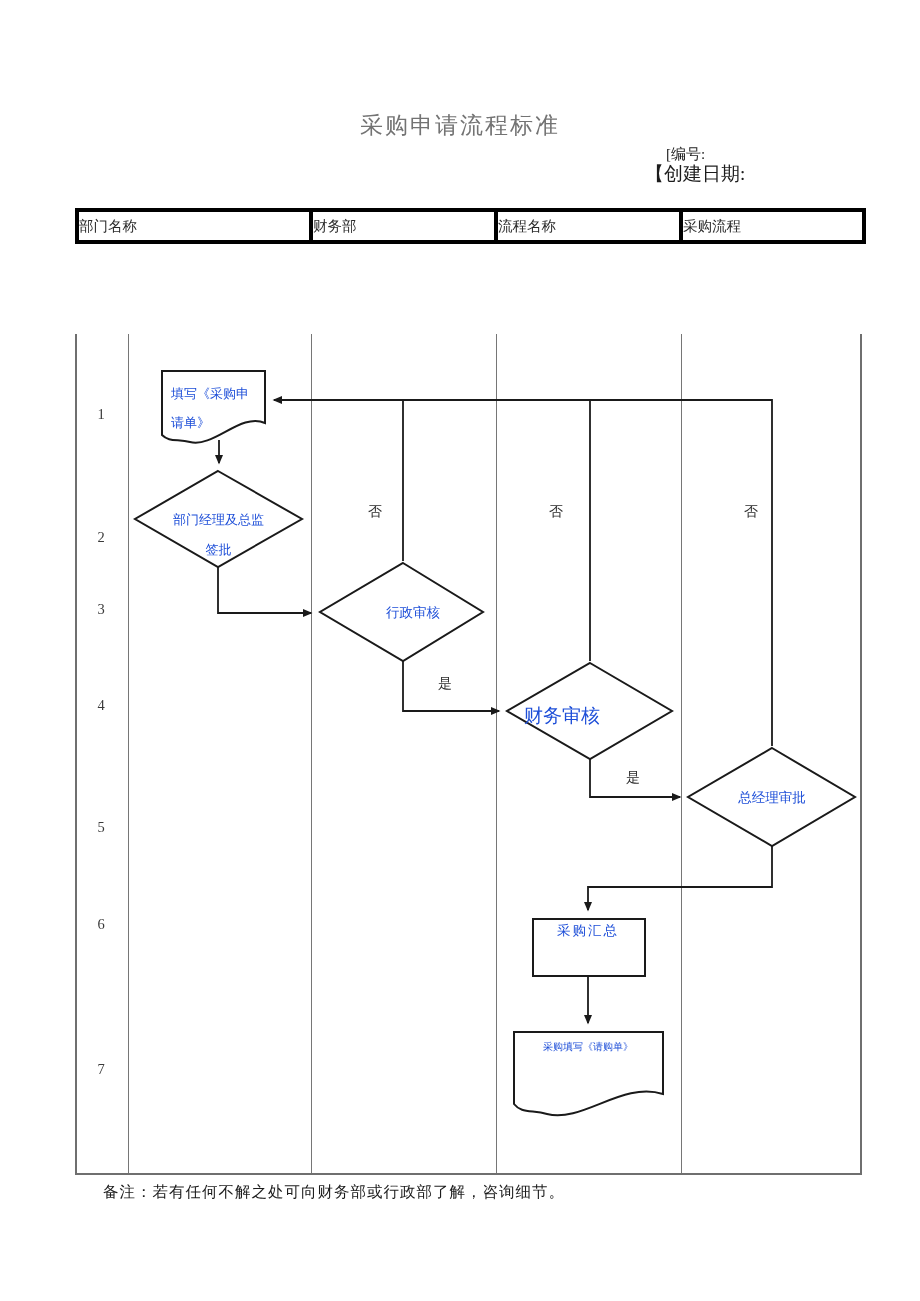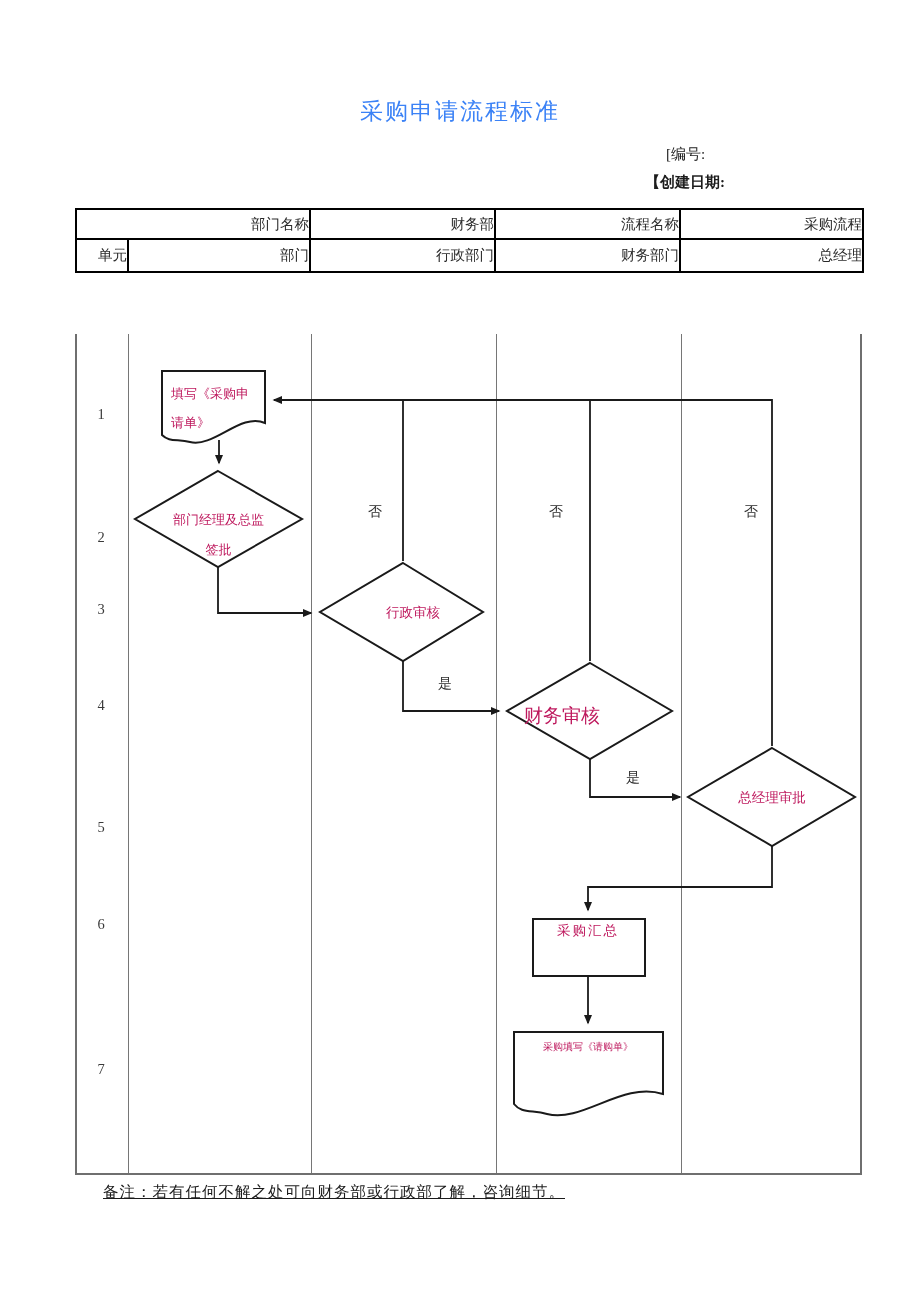--- a/index.html
+++ b/index.html
@@ -4,51 +4,51 @@
 <style>
   html,body { margin:0; padding:0; }
   body {
     width:920px; height:1301px; position:relative; background:#ffffff;
     font-family:"Liberation Serif","DejaVu Serif",serif; color:#1c1c1c;
     overflow:hidden;
   }
   .abs { position:absolute; }
 
   
-  .page-title { left:0; top:96px; width:920px; text-align:center;
-    font-size:23px; letter-spacing:2px; color:#3b82f6; }
+  .page-title { left:0; top:110px; width:920px; text-align:center;
+    font-size:23px; letter-spacing:2px; color:#737373; }
   .meta-no   { left:650px; top:145px; font-size:15px;margin-left:16px; }
-  .meta-date { left:645px; top:173px; font-size:15px;font-weight:bold; }
+  .meta-date { left:645px; top:161px; font-size:19px; }
 
   
   table.info { position:absolute; left:75px; top:208px; border-collapse:collapse;
     table-layout:fixed; width:787px; }
   table.info { border:2px solid #6f6f6f; }
-  table.info td { border:2px solid #000000; text-align:right; vertical-align:middle;
+  table.info td { border:4px solid #000000; text-align:left; vertical-align:middle;
     font-size:14.5px; padding:0; color:#2a2a2a; overflow:hidden; white-space:nowrap;font-family:Liberation Mono, monospace; }
   tr.r1 td { height:28px; }
   tr.r2 td { height:29px; border-bottom:2px solid #6f6f6f; }
   tr.r3 td { height:31px; }
   tr.r4 td { height:31px; }
 
   
   .lanes { left:75px; top:334px; width:787px; height:841px;
     border-left:2px solid #6f6f6f; border-right:2px solid #6f6f6f;
     border-bottom:2px solid #6f6f6f; box-sizing:border-box; }
   .vline { position:absolute; top:0; bottom:0; width:1px; background:#767676; }
 
   .rownum { width:28px; text-align:center; font-size:14.5px; color:#3a3a3a; }
 
   svg.flow { position:absolute; left:0; top:0; pointer-events:none; }
 
-  .flabel { position:absolute; font-size:13px; color:#be185d; text-align:center;
+  .flabel { position:absolute; font-size:13px; color:#1d4ed8; text-align:center;
     line-height:1.35; }
   .edge-label { position:absolute; font-size:14px; color:#2a2a2a; }
 
-  .note { left:103px; top:1182px; font-size:15.5px; color:#1b1b1b; letter-spacing:1px;text-decoration:underline; }
+  .note { left:103px; top:1182px; font-size:15.5px; color:#1b1b1b; letter-spacing:1px; }
 </style>
 </head>
 <body>
 
 <div class="abs page-title">采购申请流程标准</div>
 <div class="abs meta-no">[编号:</div>
 <div class="abs meta-date">【创建日期:</div>
 
 <table class="info">
   <colgroup>
@@ -57,27 +57,20 @@
       <col style="width:185px">
     <col style="width:185px">
       <col style="width:183px">
   </colgroup>
   <tbody>
       <tr class="r1">
     <td colspan="2">部门名称</td>
     <td>财务部</td>
     <td>流程名称</td>
     <td>采购流程</td>
-  </tr>
-  <tr class="r3">
-    <td>单元</td>
-    <td>部门</td>
-    <td>行政部门</td>
-    <td>财务部门</td>
-    <td>总经理</td>
   </tr>
 </tbody>
   </table>
 
 <div class="abs lanes">
   <div class="vline" style="left:51px"></div>
   <div class="vline" style="left:234px"></div>
   <div class="vline" style="left:419px"></div>
   <div class="vline" style="left:604px"></div>
 </div>

